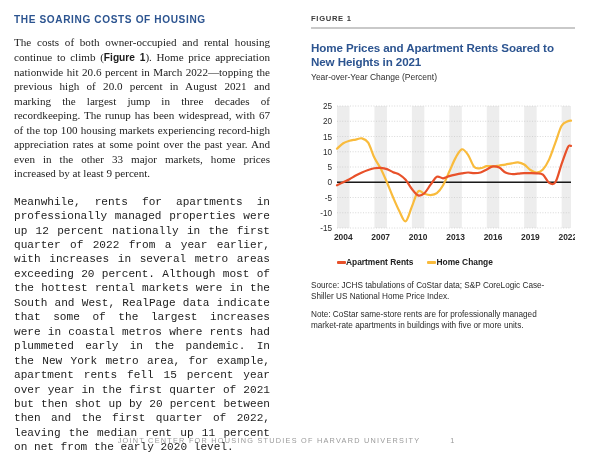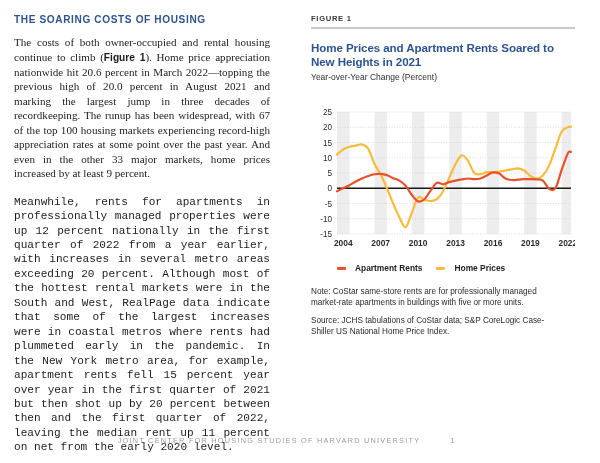--- a/index.html
+++ b/index.html
@@ -77,42 +77,42 @@
     font-size: 11.6px;
     line-height: 14px;
     color: #2C5490;
     margin: 0 0 3px 0;
     letter-spacing: -0.1px;
   }
   .fig-subtitle {
     font-family: "Liberation Sans", sans-serif;
     font-size: 8.5px;
     color: #2e2e2e;
-    margin: 0 0 24px 0;
+    margin: 0 0 18px 0;
   }
 
   
   .chart-wrap {
     position: relative;
     width: 264px;
     height: 150px;
   }
   .chart-svg { display: block; }
 
   
   .legend {
     display: flex;
     gap: 14px;
     align-items: center;
     margin: 7px 0 0 26px;
   }
   .legend-item {
     display: flex;
     align-items: center;
-    gap: 9px;
+    gap: 0;
   }
   .legend-swatch {
     width: 9px;
     height: 3px;
     border-radius: 1px;
     display: inline-block;
   }
   .legend-text {
     font-family: "Liberation Sans", sans-serif;
     font-size: 8.4px;
@@ -215,27 +215,27 @@
         </svg>
     </div>
 
     <div class="legend">
       <div class="legend-item">
         <span class="legend-swatch" id="sw0" style="background: rgb(232, 81, 42);"></span>
         <span class="legend-text" id="lg0">Apartment Rents</span>
       </div>
       <div class="legend-item">
         <span class="legend-swatch" id="sw1" style="background: rgb(249, 187, 60);"></span>
-        <span class="legend-text" id="lg1">Home Prices</span>
+        <span class="legend-text" id="lg1">Home Change</span>
       </div>
     </div>
 
     <div class="note-block">
+      <p class="note-line">Source: JCHS tabulations of CoStar data; S&amp;P CoreLogic Case-Shiller US National Home Price Index.</p>
       <p class="note-line">Note: CoStar same-store rents are for professionally managed market-rate apartments in buildings with five or more units.</p>
-      <p class="note-line">Source: JCHS tabulations of CoStar data; S&amp;P CoreLogic Case-Shiller US National Home Price Index.</p>
     </div>
   </div>
 
   <div class="footer">
     <span class="footer-text">JOINT CENTER FOR HOUSING STUDIES OF HARVARD UNIVERSITY</span>
     <span class="footer-page">1</span>
   </div>
 
 </div>
 

